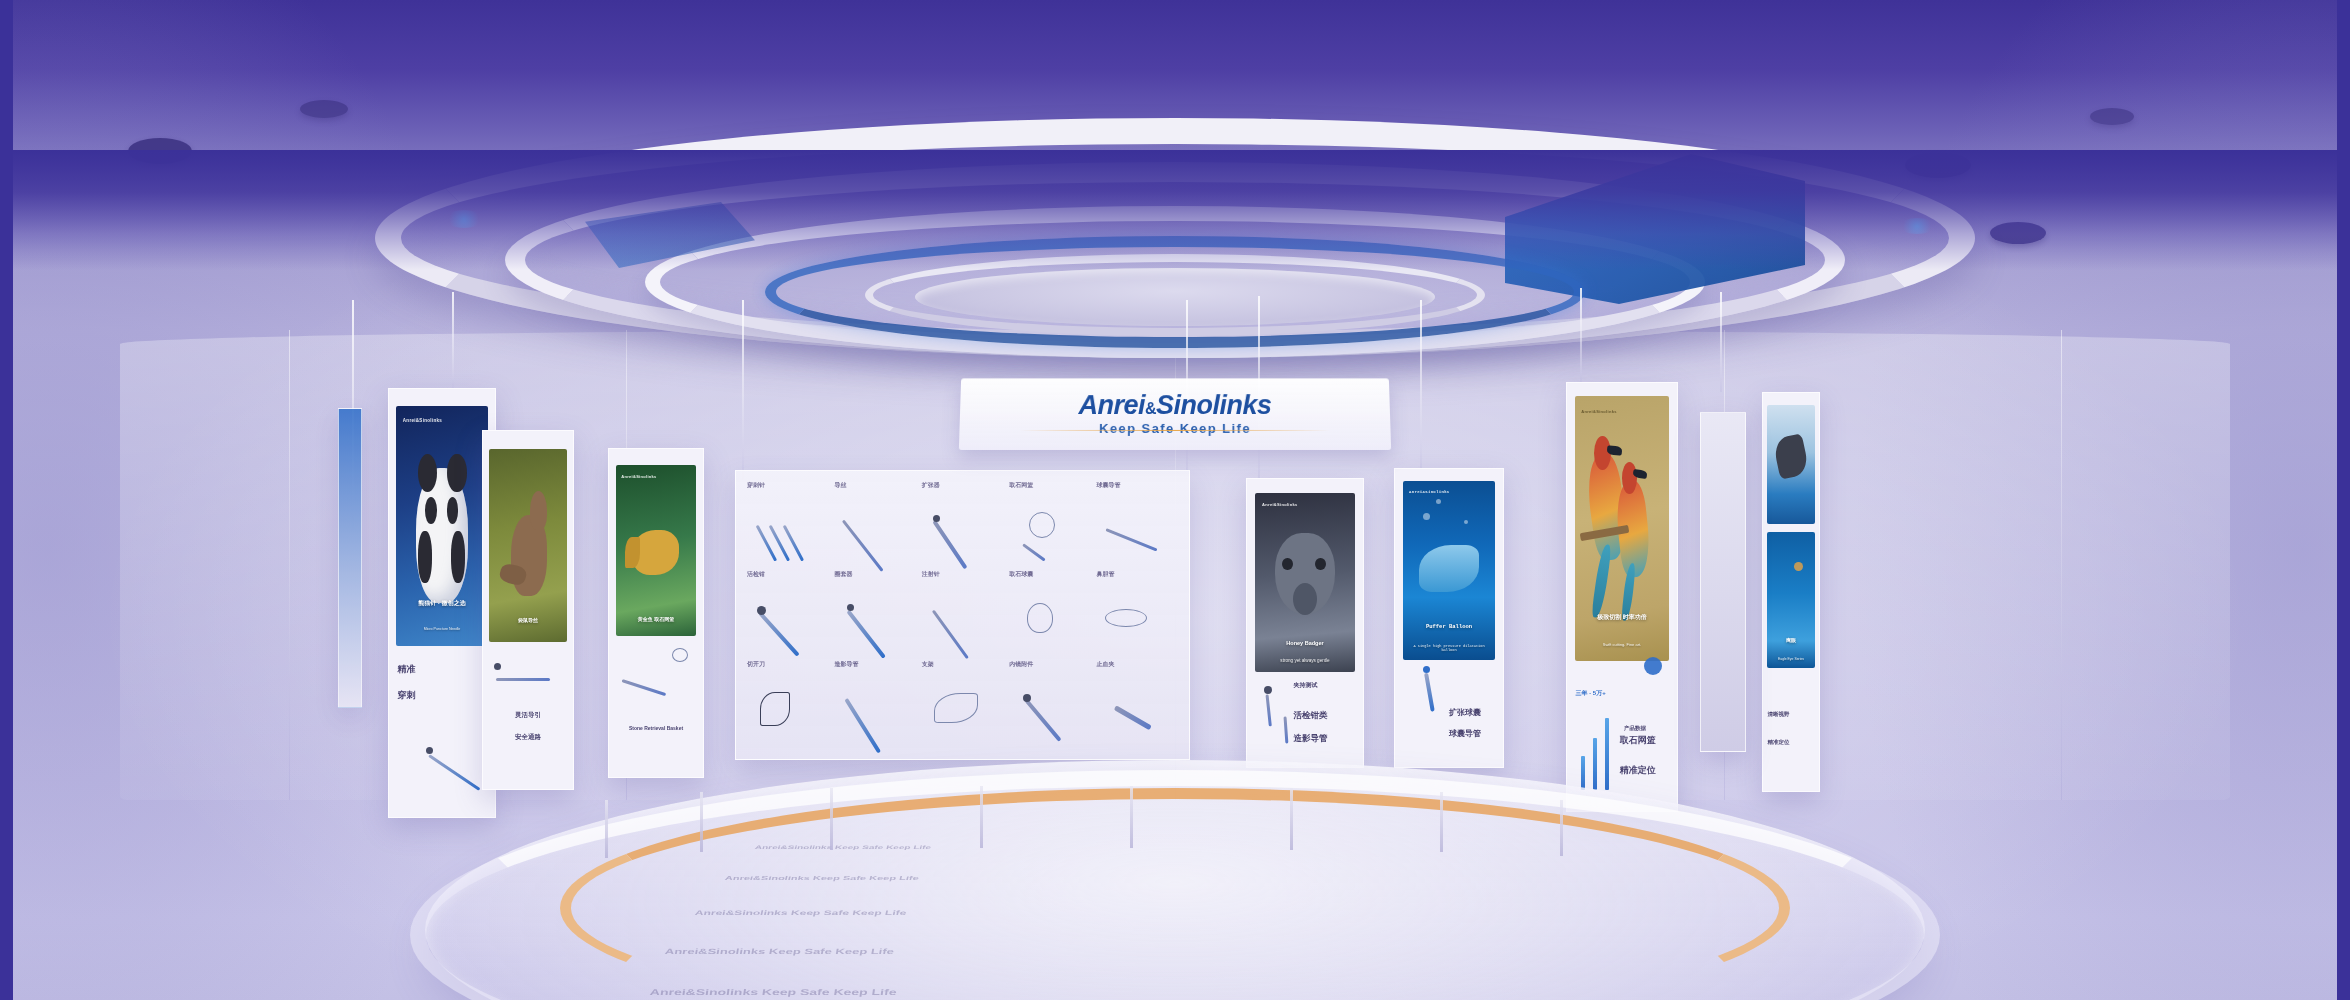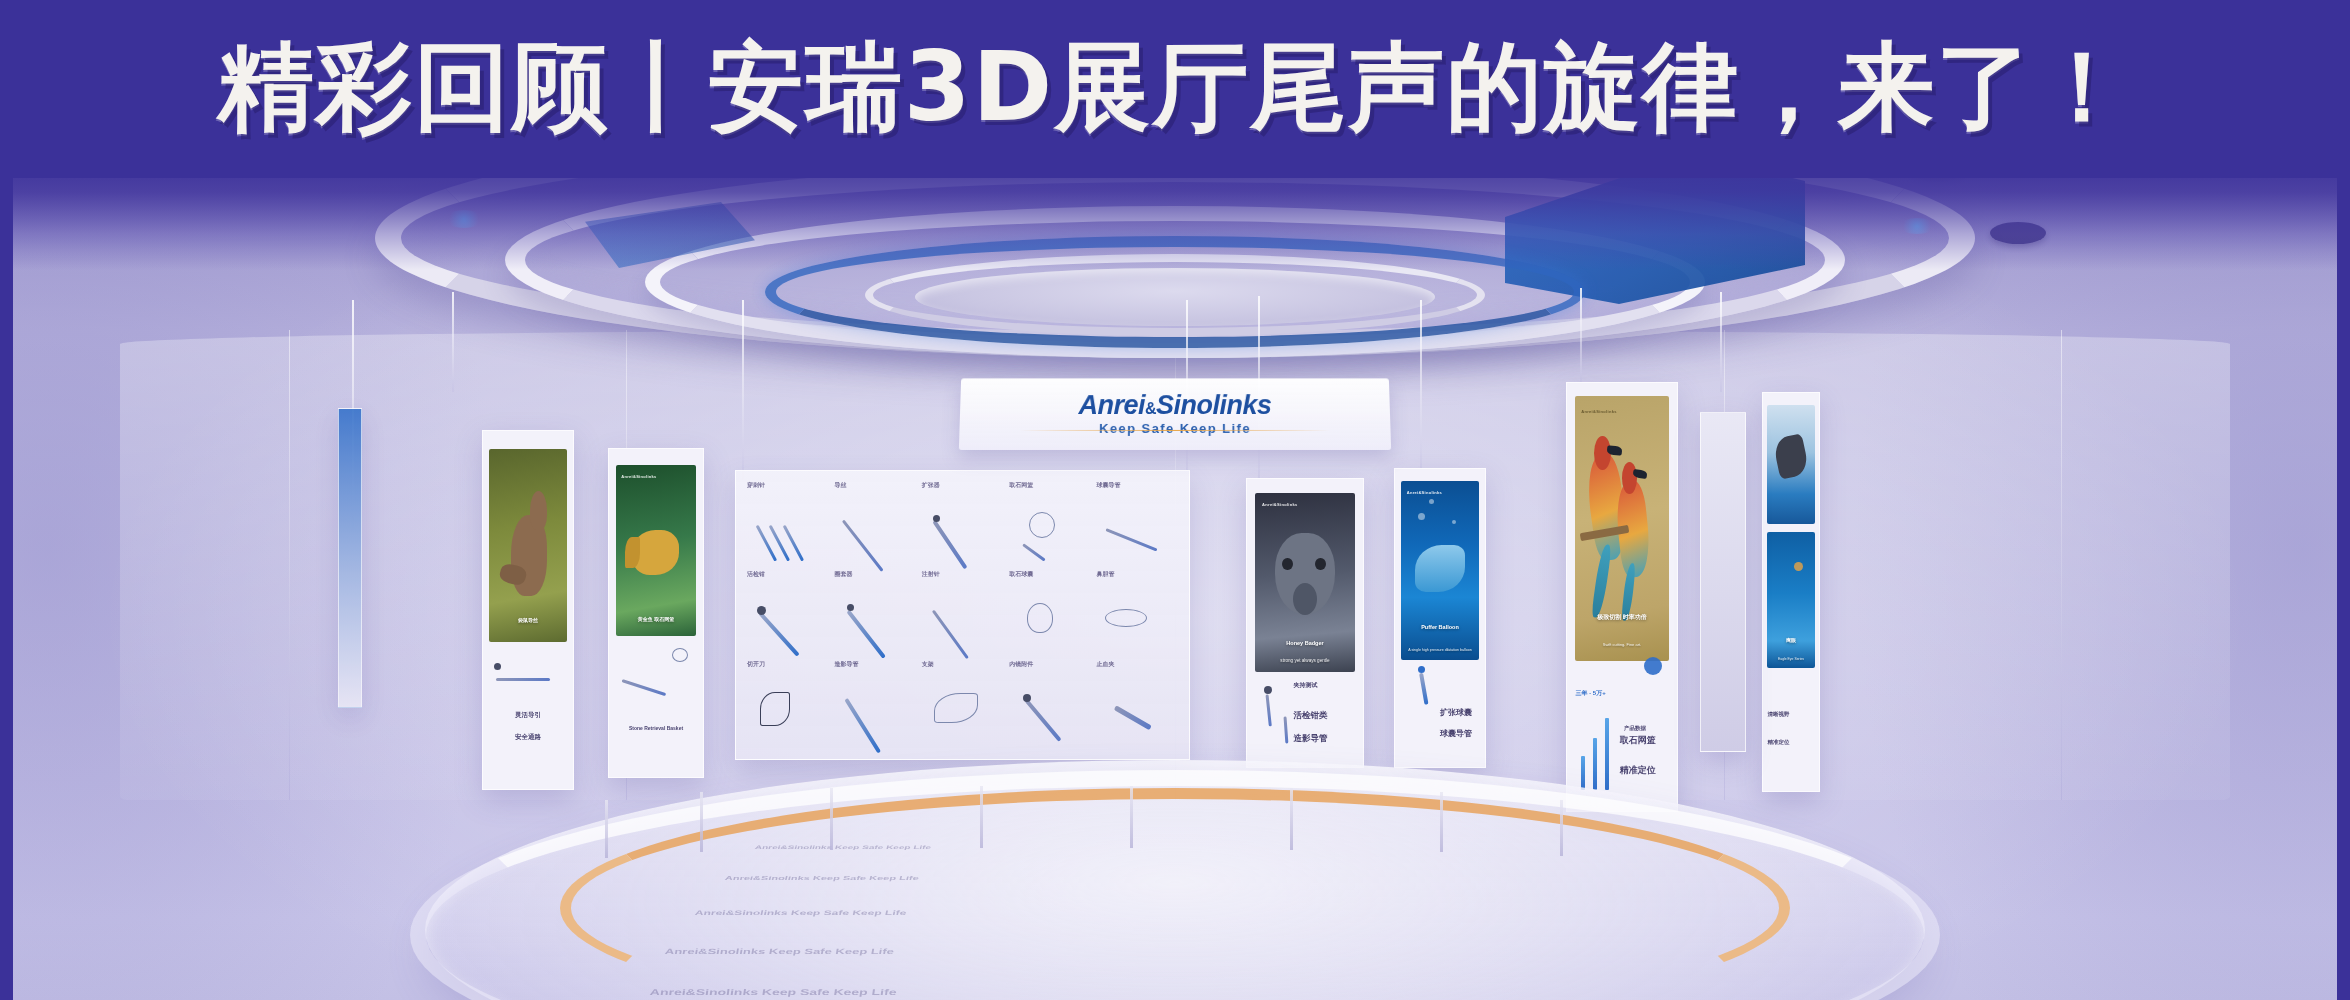--- a/index.html
+++ b/index.html
@@ -284,20 +284,40 @@
 
     <div class="rod" style="left:352px;  top:300px; height:230px;"></div>
     <div class="rod" style="left:452px;  top:292px; height:100px;"></div>
     <div class="rod" style="left:742px;  top:300px; height:180px;"></div>
     <div class="rod" style="left:1186px; top:300px; height:180px;"></div>
     <div class="rod" style="left:1258px; top:296px; height:190px;"></div>
     <div class="rod" style="left:1420px; top:300px; height:175px;"></div>
     <div class="rod" style="left:1580px; top:288px; height:96px;"></div>
     <div class="rod" style="left:1720px; top:292px; height:100px;"></div>
 
+    <div class="panel" style="left:388px; top:388px; width:108px; height:430px;">
+      <div class="poster bg-panda" style="top:4%; height:56%;">
+        <span class="plogo" style="font-size:4.5px;">Anrei&amp;Sinolinks</span>
+        <div class="animal panda-body"></div>
+        <div class="animal panda-ear" style="left:24%;"></div>
+        <div class="animal panda-ear" style="left:56%;"></div>
+        <div class="animal panda-eye" style="left:31%;"></div>
+        <div class="animal panda-eye" style="left:55%;"></div>
+        <div class="animal panda-arm" style="left:24%;"></div>
+        <div class="animal panda-arm" style="left:60%;"></div>
+        <div class="ptitle" style="font-size:6px;">熊猫针 · 微创之选</div>
+        <div class="psub" style="font-size:3.6px;">Micro Puncture Needle</div>
+      </div>
+      <div class="caption" style="top:64%; font-size:9px;">精准</div>
+      <div class="caption" style="top:70%; font-size:9px;">穿刺</div>
+      <div class="device" style="left:38%; top:76%; width:58%; height:20%;">
+        <i class="shaft blue" style="left:0; top:46%; width:100%; transform:rotate(34deg); transform-origin:left center;"></i>
+        <i class="tip" style="left:-3px; top:38%;"></i>
+      </div>
+    </div>
 
     <div class="panel" style="left:338px; top:408px; width:24px; height:300px; background:linear-gradient(180deg,#2f6ec9,#9fb6e2 55%,#eceaf7 100%); opacity:.85;"></div>
 
     <div class="panel" style="left:482px; top:430px; width:92px; height:360px;">
       <div class="poster bg-kanga" style="top:5%; height:54%;">
         <div class="animal kanga-body"></div>
         <div class="animal kanga-head"></div>
         <div class="animal kanga-tail"></div>
         <div class="ptitle" style="font-size:5px; bottom:10%;">袋鼠导丝</div>
       </div>
@@ -442,21 +462,21 @@
         <i class="tip" style="left:30%; top:0; width:8px; height:8px;"></i>
       </div>
       <div class="device" style="left:22%; top:80%; width:26%; height:20%;">
         <i class="shaft" style="left:40%; top:10%; width:90%; transform:rotate(86deg); transform-origin:left center;"></i>
       </div>
       <div class="infocard" style="left:40%; right:6%; top:70%; height:9%; background:transparent; border:none; box-shadow:none;">
         <span class="ic-text" style="left:0; top:0; font-size:6px;">夹持测试</span>
       </div>
     </div>
 
-    <div class="panel" style="left:1394px; top:468px; width:92px; height:300px;">
+    <div class="panel" style="left:1394px; top:468px; width:110px; height:300px;font-family:Liberation Mono, monospace;">
       <div class="poster bg-puffer" style="top:4%; height:60%;">
         <span class="plogo" style="font-size:4px;">Anrei&amp;Sinolinks</span>
         <div class="animal dolphin"></div>
         <div class="bubble" style="left:22%; top:18%; width:7px;  height:7px;"></div>
         <div class="bubble" style="left:36%; top:10%; width:5px;  height:5px;"></div>
         <div class="bubble" style="left:66%; top:22%; width:4px;  height:4px;"></div>
         <div class="ptitle" style="font-size:5.5px; bottom:16%;">Puffer Balloon</div>
         <div class="psub" style="font-size:3.6px; bottom:4%;">A single high pressure dilatation balloon</div>
       </div>
       <div class="caption" style="top:80%; left:50%; font-size:8px;">扩张球囊</div>
@@ -538,20 +558,17 @@
         <span>Anrei</span><span class="amp">&amp;</span><span>Sinolinks</span>
       </div>
       <div class="logo-underline"></div>
       <div class="logo-sub">Keep Safe Keep Life</div>
     </div>
 
   </div>
 
   <div id="banner-fade"></div>
 
-  <div id="banner">
-    <div id="banner-title">精彩回顾丨安瑞3D展厅尾声的旋律，来了！</div>
-  </div>
 
   <div class="edge-border left"></div>
   <div class="edge-border right"></div>
 
 </div>
 
 </body></html>

